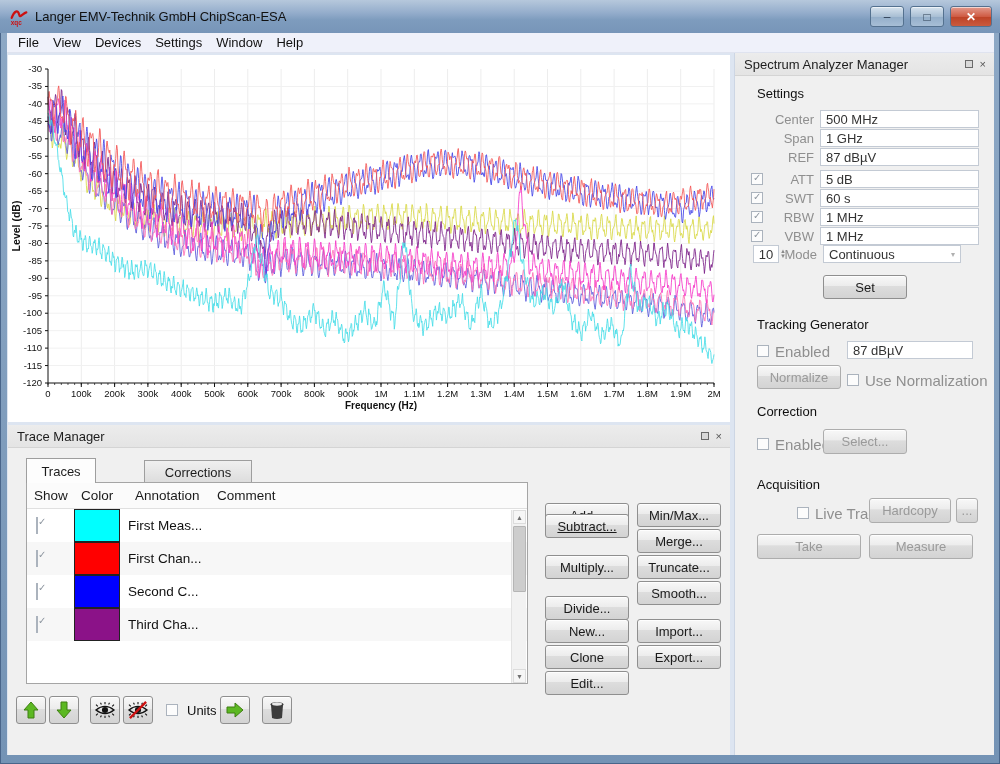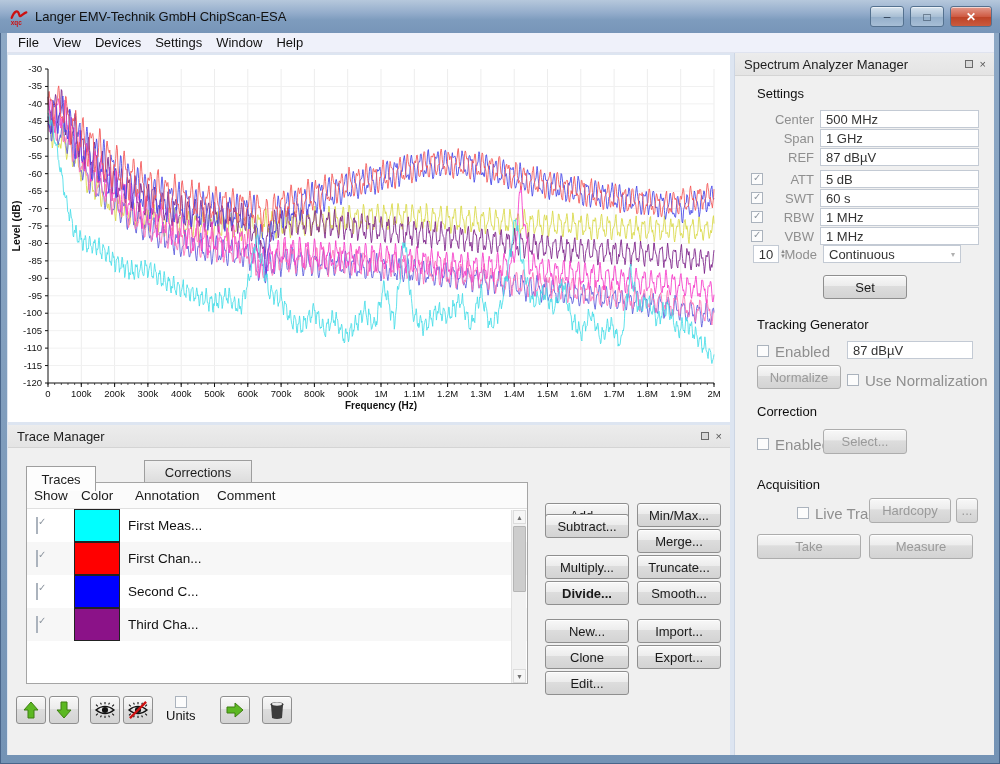--- a/index.html
+++ b/index.html
@@ -27,21 +27,21 @@
                display:flex;align-items:center;font-size:13px;color:#1d1d1d;padding-left:9px;}
   .hdricons{margin-left:auto;display:flex;align-items:center;gap:7px;margin-right:8px;}
   .pinicon{width:8px;height:8px;border:1px solid #6a6a6a;background:#d9d9d9;display:inline-block;}
   .xicon{font-size:11px;color:#555;line-height:8px;}
   
   .chartpanel{position:absolute;left:1px;top:2px;width:722px;height:367px;background:#fff;}
   
   .tmheader{position:absolute;left:1px;top:372px;width:722px;height:23px;}
   .tmbody{position:absolute;left:1px;top:395px;width:722px;height:307px;background:#f0f0f0;}
   .tab{position:absolute;font-size:13px;color:#1c1c1c;display:flex;align-items:center;justify-content:center;}
-  .tab.active{left:18px;top:18px;width:70px;height:25px;background:#fdfdfd;border:1px solid #9e9e9e;border-bottom:none;z-index:3;}
+  .tab.active{left:18px;top:10px;width:70px;height:25px;background:#fdfdfd;border:1px solid #9e9e9e;border-bottom:none;z-index:3;}
   .tab.inactive{left:88px;top:12px;width:108px;height:23px;background:linear-gradient(180deg,#f0f0f0,#dcdcdc);border:1px solid #9e9e9e;border-bottom:none;z-index:1;margin-left:48px;}
   .tframe{position:absolute;left:18px;top:34px;width:502px;height:202px;background:#fff;border:1px solid #a5a5a5;z-index:2;overflow:hidden;}
   .thead{display:flex;align-items:center;height:26px;background:#fbfbfb;border-bottom:1px solid #e0e0e0;font-size:13.5px;color:#1a1a1a;}
   .th-show{width:54px;padding-left:7px;}
   .th-color{width:46px;}
   .th-ann{width:78px;padding-left:8px;}
   .th-com{padding-left:12px;}
   .trow{display:flex;align-items:center;height:33px;font-size:13.5px;color:#111;position:relative;}
   .trow:nth-child(even){background:#f7f7f7;}
   .trow .cbslot{width:47px;padding-left:9px;}
@@ -387,23 +387,23 @@
           </div>
         <div class="vsb">
           <div class="arr" style="top:0;">▲</div>
           <div class="thumb"></div>
           <div class="arr" style="bottom:0;">▼</div>
         </div>
       </div>
 
       <div id="ops-buttons">
           <div class="btn opbtn" style="left: 537px; top: 55px;">Add...</div>
-          <div class="btn opbtn" style="left: 537px; top: 66px;">Subtract...</div>
+          <div class="btn opbtn" style="left: 537px; top: 66px; text-decoration: underline;">Subtract...</div>
           <div class="btn opbtn" style="left: 537px; top: 107px;">Multiply...</div>
-          <div class="btn opbtn" style="left: 537px; top: 133px; font-weight: bold;">Divide...</div>
+          <div class="btn opbtn" style="left: 537px; top: 148px;">Divide...</div>
           <div class="btn opbtn" style="left: 629px; top: 55px;">Min/Max...</div>
           <div class="btn opbtn" style="left: 629px; top: 81px;">Merge...</div>
           <div class="btn opbtn" style="left: 629px; top: 107px;">Truncate...</div>
           <div class="btn opbtn" style="left: 629px; top: 133px;">Smooth...</div>
           <div class="btn opbtn" style="left: 537px; top: 171px;">New...</div>
           <div class="btn opbtn" style="left: 537px; top: 197px;">Clone</div>
           <div class="btn opbtn" style="left: 537px; top: 223px;">Edit...</div>
           <div class="btn opbtn" style="left: 629px; top: 171px;">Import...</div>
           <div class="btn opbtn" style="left: 629px; top: 197px;">Export...</div>
         </div>
@@ -427,21 +427,21 @@
             </svg>
           </div>
           <div class="btn toolbtn" style="left: 115px; top: 248px;">
             <svg width="22" height="18" viewBox="0 0 24 20">
               <path d="M2 10 Q12 2 22 10 Q12 18 2 10 Z" fill="none" stroke="#111" stroke-width="1.5"></path>
               <circle cx="12" cy="10" r="3.4" fill="#111"></circle>
               <path d="M4 6 L2 4 M8 4 L7 2 M12 3.5 L12 1 M16 4 L17 2 M20 6 L22 4 M4 14 L2 16 M8 16 L7 18 M12 16.5 L12 19 M16 16 L17 18 M20 14 L22 16" stroke="#111" stroke-width="1.2"></path>
               <line x1="3" y1="19" x2="21" y2="1" stroke="#cc1111" stroke-width="2.6"></line>
             </svg>
           </div>
-          <div style="position: absolute; left: 158px; top: 248px; height: 28px; display: flex; align-items: center; gap: 0; flex-direction: column;">
+          <div style="position: absolute; left: 158px; top: 248px; height: 28px; display: flex; align-items: center; gap: 9px;">
             <span class="cb"></span>
             <span class="unitslbl">Units</span>
           </div>
           <div class="btn toolbtn" style="left: 212px; top: 248px;">
             <svg width="18" height="18" viewBox="0 0 18 18">
               <polygon points="17,9 9,2 9,6 1,6 1,12 9,12 9,16" fill="#5cb822" stroke="#3f7f12" stroke-width="1"></polygon>
             </svg>
           </div>
           <div class="btn toolbtn" style="left: 254px; top: 248px;">
             <svg width="18" height="20" viewBox="0 0 18 20">

